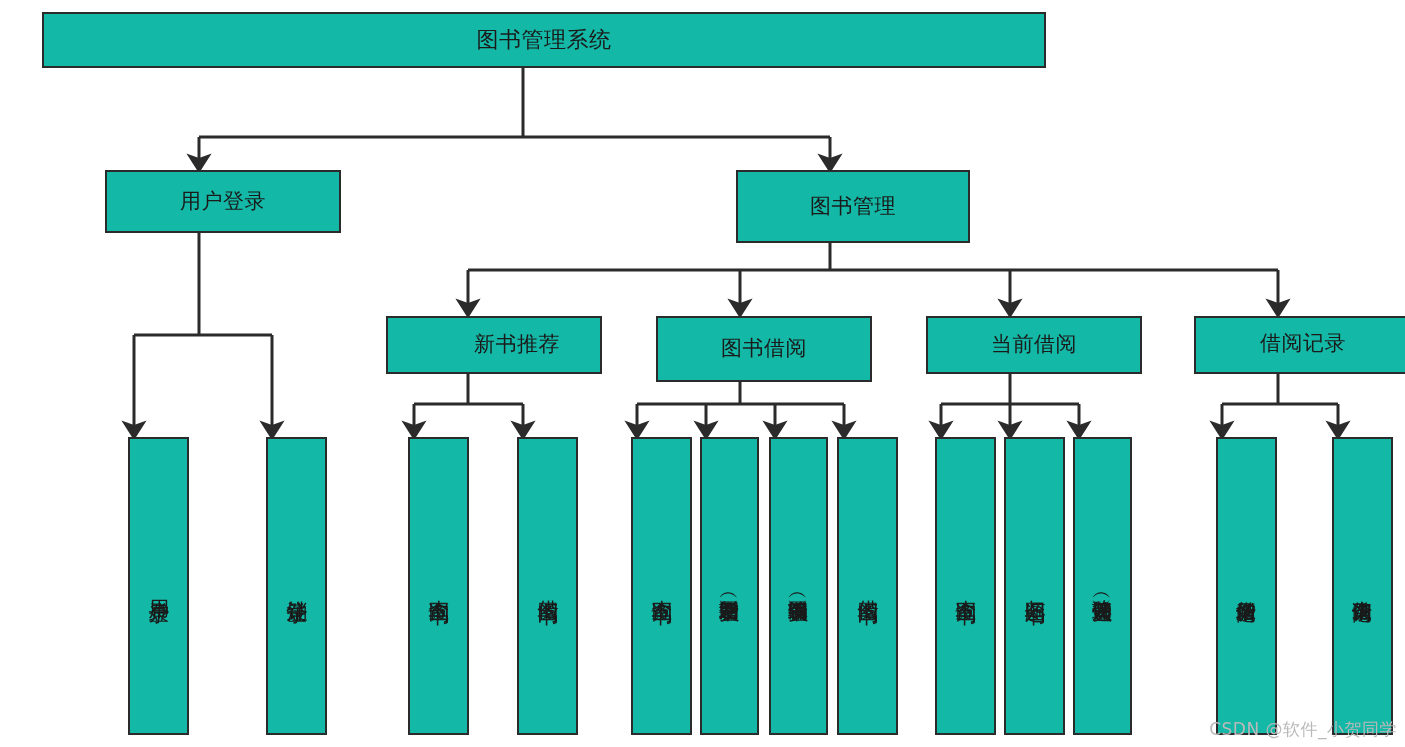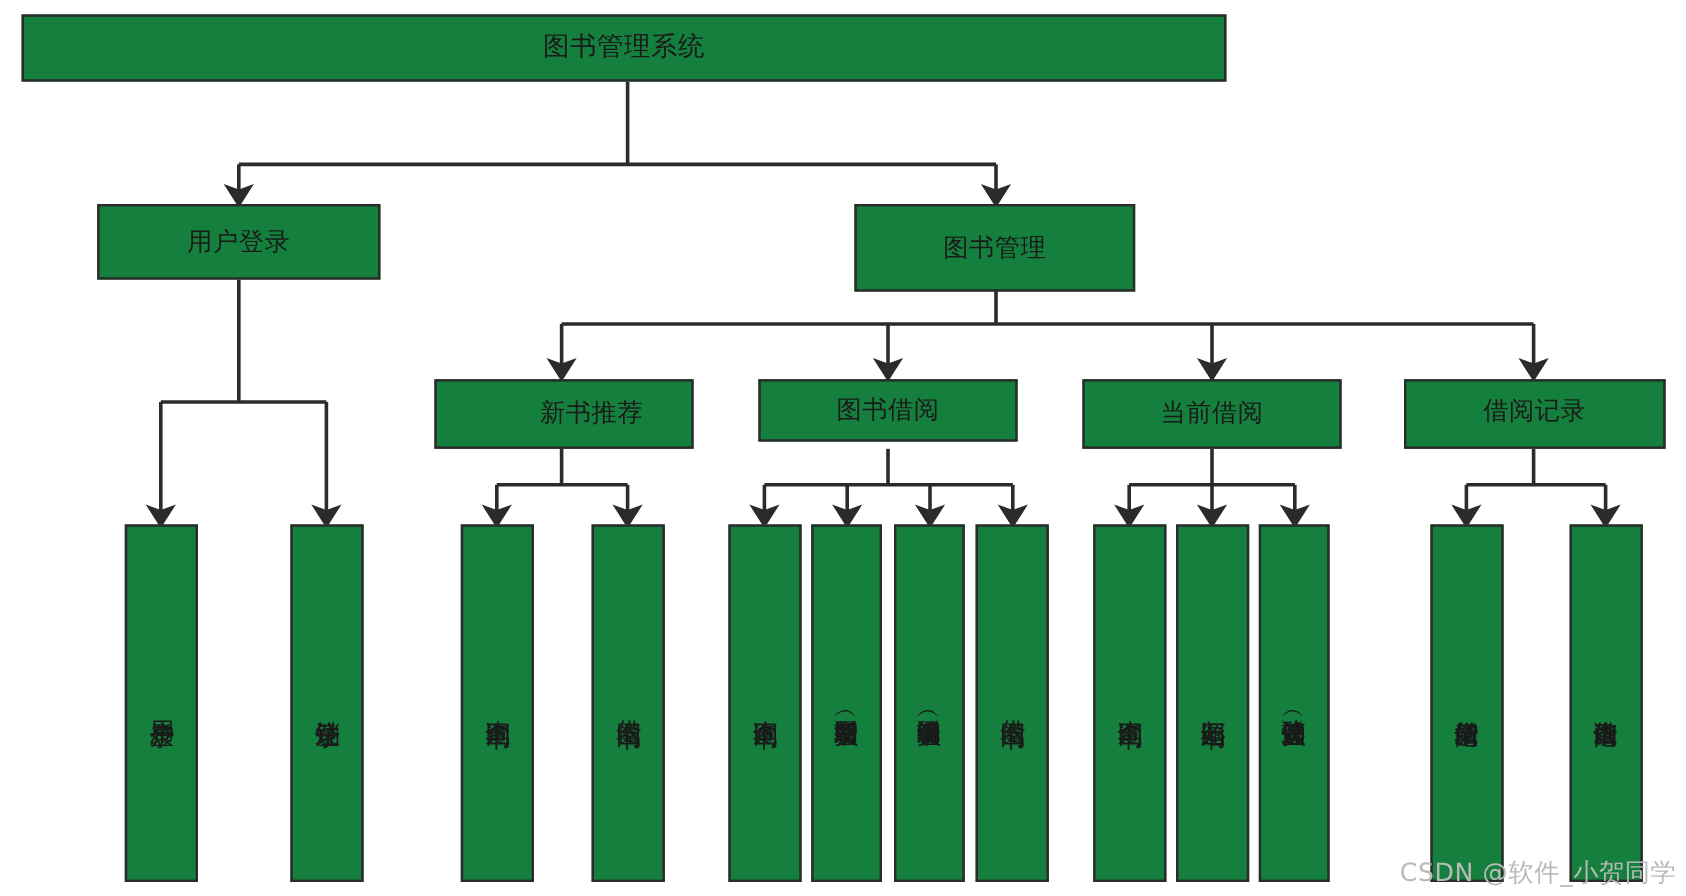--- a/index.html
+++ b/index.html
@@ -23,26 +23,27 @@
     position: absolute;
     left: 0;
     top: 0;
     width: 1405px;
     height: 747px;
     pointer-events: none;
   }
   .node {
     position: absolute;
     box-sizing: border-box;
-    background: #15803d;
+    background: #14b8a6;
     border: 2.5px solid #2b2b2b;
     display: flex;
     align-items: center;
     justify-content: center;
     z-index: 2;
+    margin-left: 24px;
   }
   .node .node-label {
     display: block;
     text-align: center;
     color: #1a1a1a;
     letter-spacing: 0.5px;
   }
   
   .node.horiz .node-label {
     font-size: 21px;
@@ -68,21 +69,21 @@
   }
   .node.vert.tall .node-label {
     font-size: 20px;
     line-height: 1.3;
     letter-spacing: 0.5px;
   }
   .watermark {
     position: absolute;
     right: 8px;
     bottom: 6px;
-    font-size: 21px;
+    font-size: 17px;
     color: #b9b9b9;
     white-space: nowrap;
     z-index: 5;
     letter-spacing: 0.5px;
   }
 </style>
 </head>
 <body>
 
 <div id="diagram-root">
@@ -145,21 +146,21 @@
   <div class="node horiz" style="left:81px; top:170px; width:236px; height:63px;">
     <span class="node-label">用户登录</span>
   </div>
   <div class="node horiz" style="left:712px; top:170px; width:234px; height:73px;">
     <span class="node-label">图书管理</span>
   </div>
 
   <div class="node horiz" style="left:362px; top:316px; width:216px; height:58px;padding-left:46px;">
     <span class="node-label">新书推荐</span>
   </div>
-  <div class="node horiz" style="left:632px; top:316px; width:216px; height:52px;">
+  <div class="node horiz" style="left:632px; top:316px; width:216px; height:66px;">
     <span class="node-label">图书借阅</span>
   </div>
   <div class="node horiz" style="left:902px; top:316px; width:216px; height:58px;align-items:center;">
     <span class="node-label">当前借阅</span>
   </div>
   <div class="node horiz" style="left:1170px; top:316px; width:218px; height:58px;font-family:Liberation Mono, monospace;">
     <span class="node-label">借阅记录</span>
   </div>
 
   <div class="node vert" style="left:104px; top:437px; width:61px; height:298px;">

